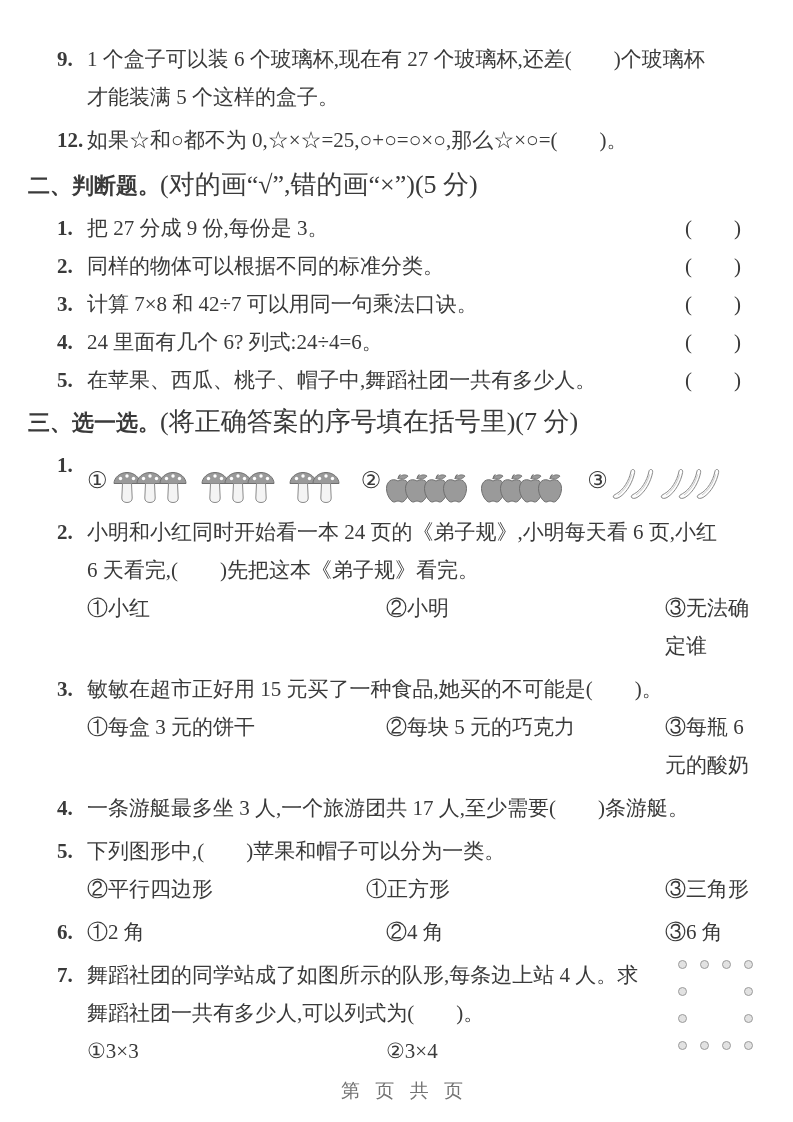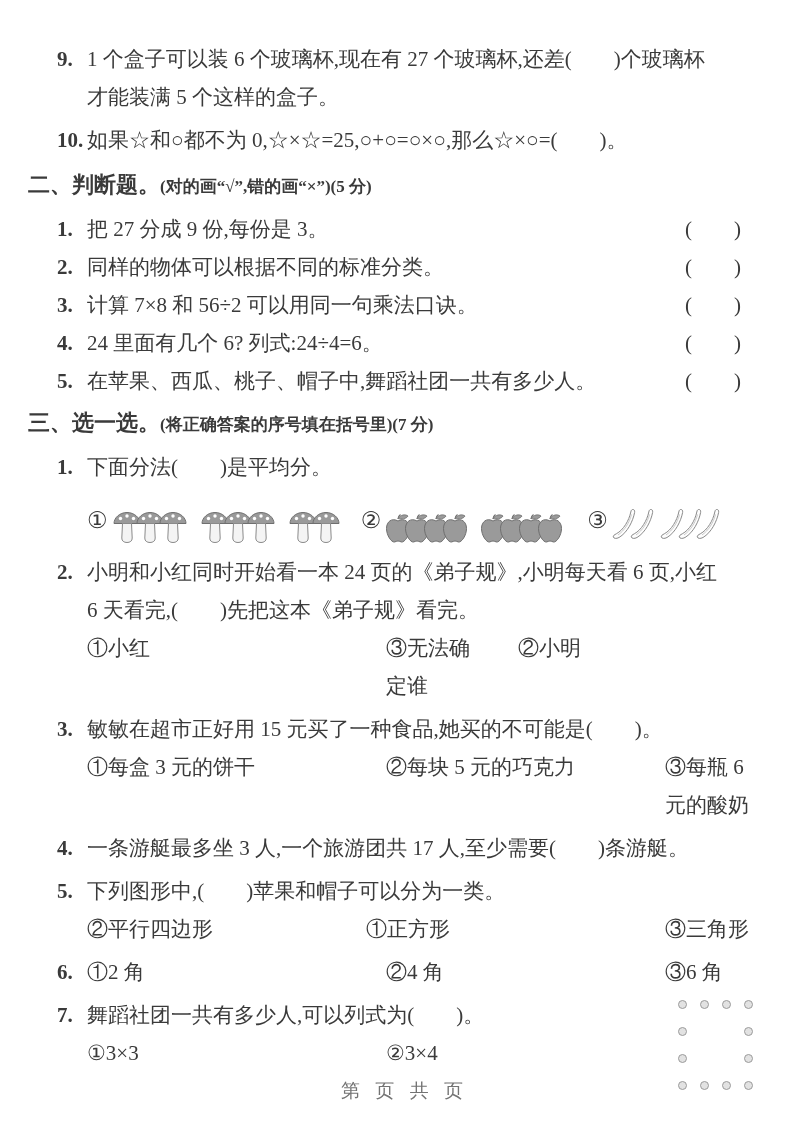--- a/index.html
+++ b/index.html
@@ -5,21 +5,21 @@
   html,body{margin:0;padding:0;background:#fff;}
   .page{width:793px;height:1122px;background:#ffffff;position:relative;overflow:hidden;
         font-family:"Liberation Serif",serif;color:#3a3a3a;font-size:21px;}
   .content{padding:40px 40px 0 28px;}
   .q{display:flex;margin-left:29px;margin-bottom:5px;}
   .qnum{min-width:30px;flex-shrink:0;font-weight:700;line-height:38px;}
   .qtext{flex:1;line-height:38px;position:relative;}
   .qline{line-height:38px;white-space:nowrap;}
   .section-heading{font-family:"Liberation Sans",sans-serif;font-weight:700;font-size:22px;
         line-height:42px;margin:2px 0;}
-  .section-heading .rest{font-family:"Liberation Serif",serif;font-weight:700;font-size:17px;}
+  .section-heading .rest{font-family:"Liberation Serif",serif;font-weight:400;font-size:26px;}
   .tf-row{display:flex;line-height:38px;margin-left:29px;}
   .tf-text{flex:1;}
   .tf-ans{width:68px;flex-shrink:0;}
   .opts{display:flex;line-height:38px;gap:44px;}
   .opt1{width:255px;}
   .opt2{width:235px;}
   .opt3{flex:1;}
   .fruit-row{display:flex;align-items:flex-end;height:56px;margin:2px 0 4px 0;}
   .fruit-unit{display:flex;align-items:flex-end;}
   .fruit-unit.u2{margin-left:20px;}
@@ -46,21 +46,21 @@
 
     <div class="q">
       <span class="qnum">9.</span>
       <div class="qtext">
         <div class="qline">1 个盒子可以装 6 个玻璃杯,现在有 27 个玻璃杯,还差(　　)个玻璃杯</div>
         <div class="qline">才能装满 5 个这样的盒子。</div>
       </div>
     </div>
 
     <div class="q">
-      <span class="qnum">10.</span>
+      <span class="qnum">12.</span>
       <div class="qtext">
         <div class="qline">如果☆和○都不为 0,☆×☆=25,○+○=○×○,那么☆×○=(　　)。</div>
       </div>
     </div>
 
     <div class="section-heading">
       <span class="bold">二、判断题。</span><span class="rest">(对的画“√”,错的画“×”)(5 分)</span>
     </div>
     <div id="judge-list">
         <div class="tf-row">
@@ -68,21 +68,21 @@
           <span class="tf-text">把 27 分成 9 份,每份是 3。</span>
           <span class="tf-ans">(　　)</span>
         </div>
         <div class="tf-row">
           <span class="qnum">2.</span>
           <span class="tf-text">同样的物体可以根据不同的标准分类。</span>
           <span class="tf-ans">(　　)</span>
         </div>
         <div class="tf-row">
           <span class="qnum">3.</span>
-          <span class="tf-text">计算 7×8 和 56÷2 可以用同一句乘法口诀。</span>
+          <span class="tf-text">计算 7×8 和 42÷7 可以用同一句乘法口诀。</span>
           <span class="tf-ans">(　　)</span>
         </div>
         <div class="tf-row">
           <span class="qnum">4.</span>
           <span class="tf-text">24 里面有几个 6? 列式:24÷4=6。</span>
           <span class="tf-ans">(　　)</span>
         </div>
         <div class="tf-row">
           <span class="qnum">5.</span>
           <span class="tf-text">在苹果、西瓜、桃子、帽子中,舞蹈社团一共有多少人。</span>
@@ -90,21 +90,20 @@
         </div>
       </div>
 
     <div class="section-heading">
       <span class="bold">三、选一选。</span><span class="rest">(将正确答案的序号填在括号里)(7 分)</span>
     </div>
     <div id="choice-list">
         <div class="q choice-q">
           <span class="qnum">1.</span>
           <div class="qtext">
-            <div class="qline">下面分法(　　)是平均分。</div>
             <div class="fruit-row">
               <span class="fruit-unit u1">
                 <span class="circled">①</span>
                 <span class="fruit-group">
                   <span class="icon mushroom"><svg width="30" height="33" viewBox="0 0 30 33">
                       <path d="M15 1.5C7.5 1.5 2 7 2 12.5L28 12.5C28 7 22.5 1.5 15 1.5Z" fill="#9a9a9a" stroke="#6f6f6f" stroke-width="1"></path>
                       <circle cx="8.5" cy="7.5" r="1.7" fill="#fff"></circle>
                       <circle cx="15" cy="5" r="1.7" fill="#fff"></circle>
                       <circle cx="21.5" cy="7.5" r="1.7" fill="#fff"></circle>
                       <path d="M10.5 12.5L9.8 27C9.7 30 12 31.5 15 31.5C18 31.5 20.3 30 20.2 27L19.5 12.5Z" fill="#f4f4f4" stroke="#8a8a8a" stroke-width="1"></path>
@@ -241,22 +240,22 @@
             </div>
           </div>
         </div>
         <div class="q choice-q">
           <span class="qnum">2.</span>
           <div class="qtext">
             <div class="qline">小明和小红同时开始看一本 24 页的《弟子规》,小明每天看 6 页,小红</div>
             <div class="qline">6 天看完,(　　)先把这本《弟子规》看完。</div>
             <div class="opts">
               <span class="opt opt1">①小红</span>
+              <span class="opt opt2">②小明</span>
               <span class="opt opt3">③无法确定谁</span>
-              <span class="opt opt2">②小明</span>
             </div>
           </div>
         </div>
         <div class="q choice-q">
           <span class="qnum">3.</span>
           <div class="qtext">
             <div class="qline">敏敏在超市正好用 15 元买了一种食品,她买的不可能是(　　)。</div>
             <div class="opts">
               <span class="opt opt1">①每盒 3 元的饼干</span>
               <span class="opt opt2">②每块 5 元的巧克力</span>
@@ -287,20 +286,21 @@
             <div class="opts">
               <span class="opt opt1">①2 角</span>
               <span class="opt opt2">②4 角</span>
               <span class="opt opt3">③6 角</span>
             </div>
           </div>
         </div>
         <div class="q choice-q has-figure">
           <span class="qnum">7.</span>
           <div class="qtext">
+            <div class="qline">舞蹈社团的同学站成了如图所示的队形,每条边上站 4 人。求</div>
             <div class="qline">舞蹈社团一共有多少人,可以列式为(　　)。</div>
             <div class="opts">
               <span class="opt opt1">①3×3</span>
               <span class="opt opt2">②3×4</span>
             </div>
             <div class="dot-figure">
               <span class="dot"></span>
               <span class="dot"></span>
               <span class="dot"></span>
               <span class="dot"></span>

